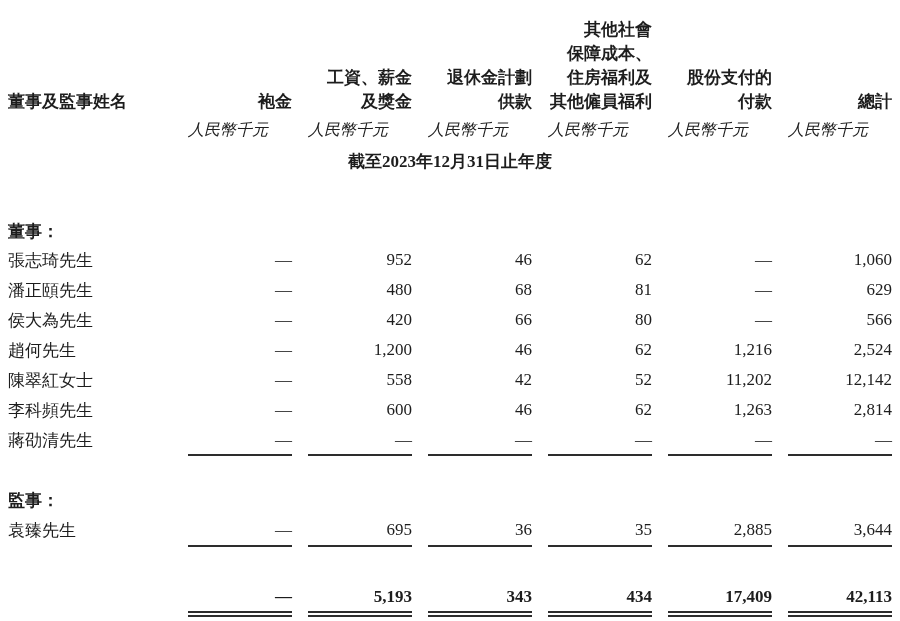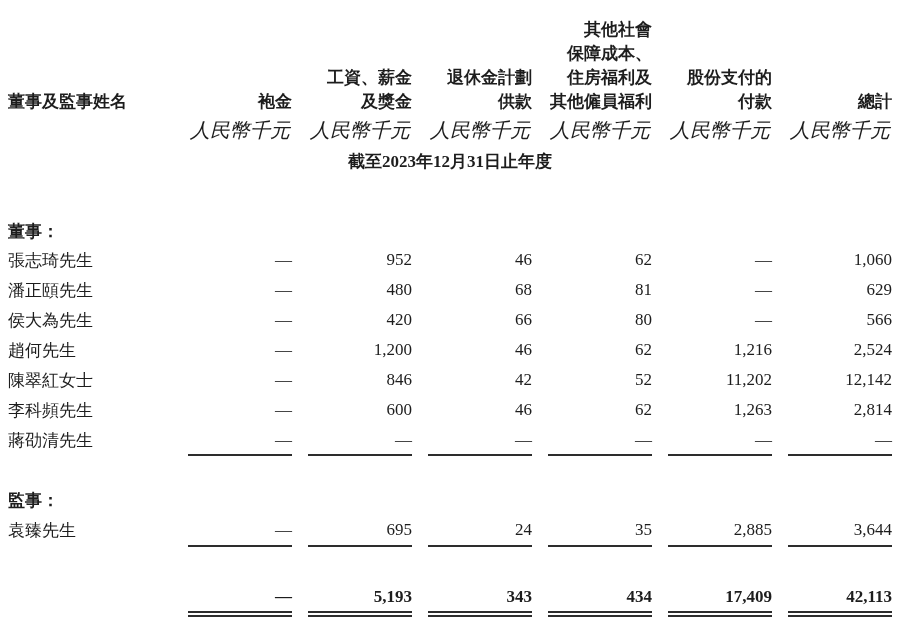--- a/index.html
+++ b/index.html
@@ -29,23 +29,23 @@
     text-align: right;
     white-space: pre-line;
     line-height: 24px;
     height: 112px;
   }
   tr.hdr td.name { text-align: left; }
 
   tr.units td {
     height: 30px;
     vertical-align: middle;
-    text-align: center;
+    text-align: left;
     font-style: italic;
-    font-size: 20px;
+    font-size: 16px;
     padding-top: 2px;
   }
 
   tr.period td {
     height: 34px;
     vertical-align: bottom;
     font-weight: bold;
     text-align: center;
     padding-bottom: 5px;
   }
@@ -209,21 +209,21 @@
     <td class="val">1,216</td>
     <td class="sp"></td>
     <td class="val">2,524</td>
   </tr>
 
   <tr class="data">
     <td class="name">陳翠紅女士</td>
     <td class="sp"></td>
     <td class="val">—</td>
     <td class="sp"></td>
-    <td class="val">846</td>
+    <td class="val">558</td>
     <td class="sp"></td>
     <td class="val">42</td>
     <td class="sp"></td>
     <td class="val">52</td>
     <td class="sp"></td>
     <td class="val">11,202</td>
     <td class="sp"></td>
     <td class="val">12,142</td>
   </tr>
 
@@ -267,21 +267,21 @@
     <td colspan="13">監事：</td>
   </tr>
 
   <tr class="data tall ruled">
     <td class="name">袁臻先生</td>
     <td class="sp"></td>
     <td class="val">—</td>
     <td class="sp"></td>
     <td class="val">695</td>
     <td class="sp"></td>
-    <td class="val">24</td>
+    <td class="val">36</td>
     <td class="sp"></td>
     <td class="val">35</td>
     <td class="sp"></td>
     <td class="val">2,885</td>
     <td class="sp"></td>
     <td class="val">3,644</td>
   </tr>
 
   <tr class="gap-md2">
           <td colspan="13"></td>

